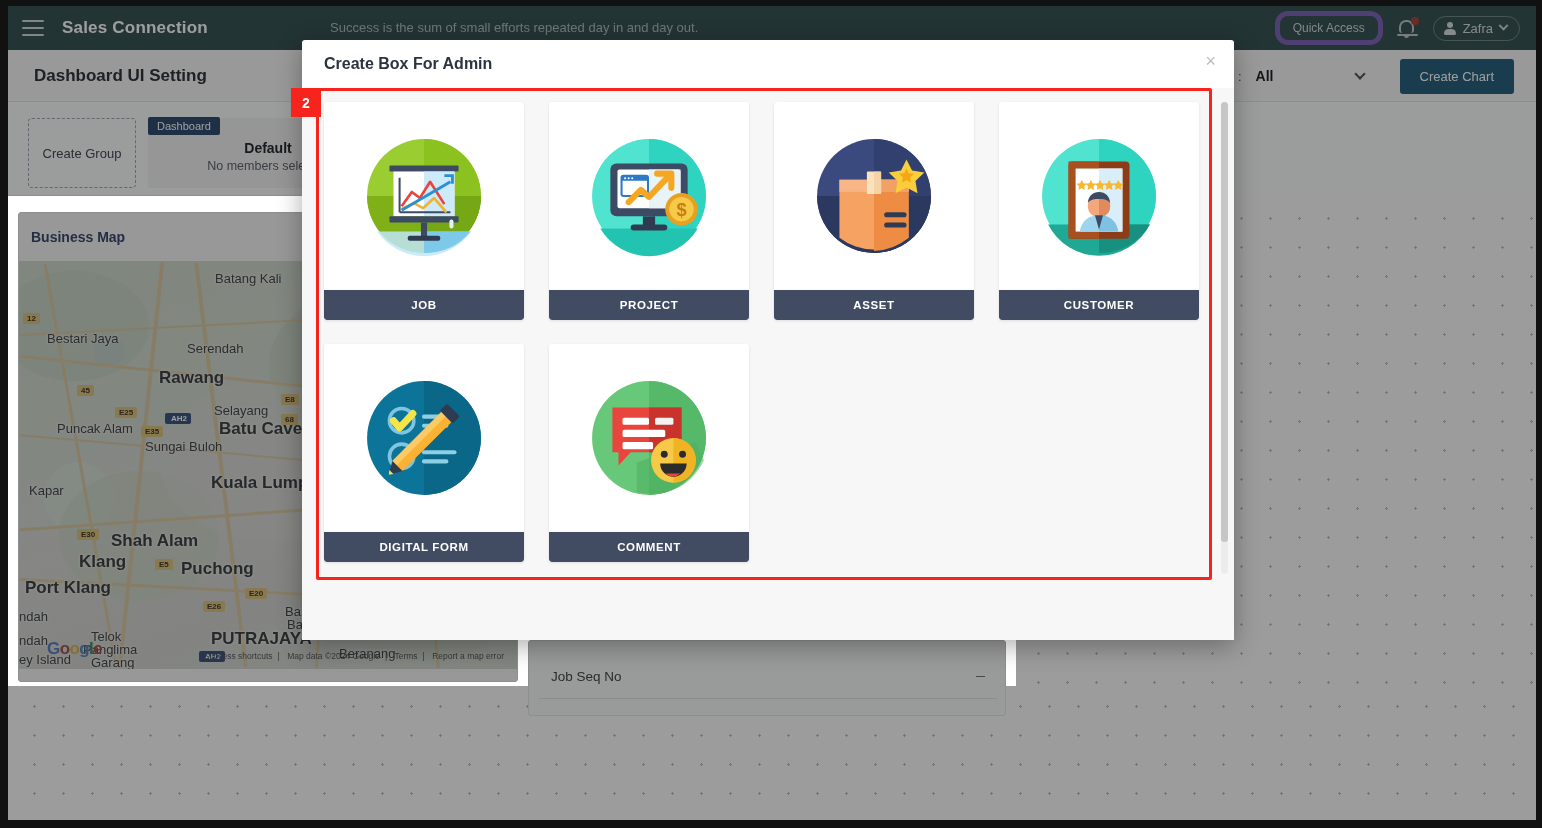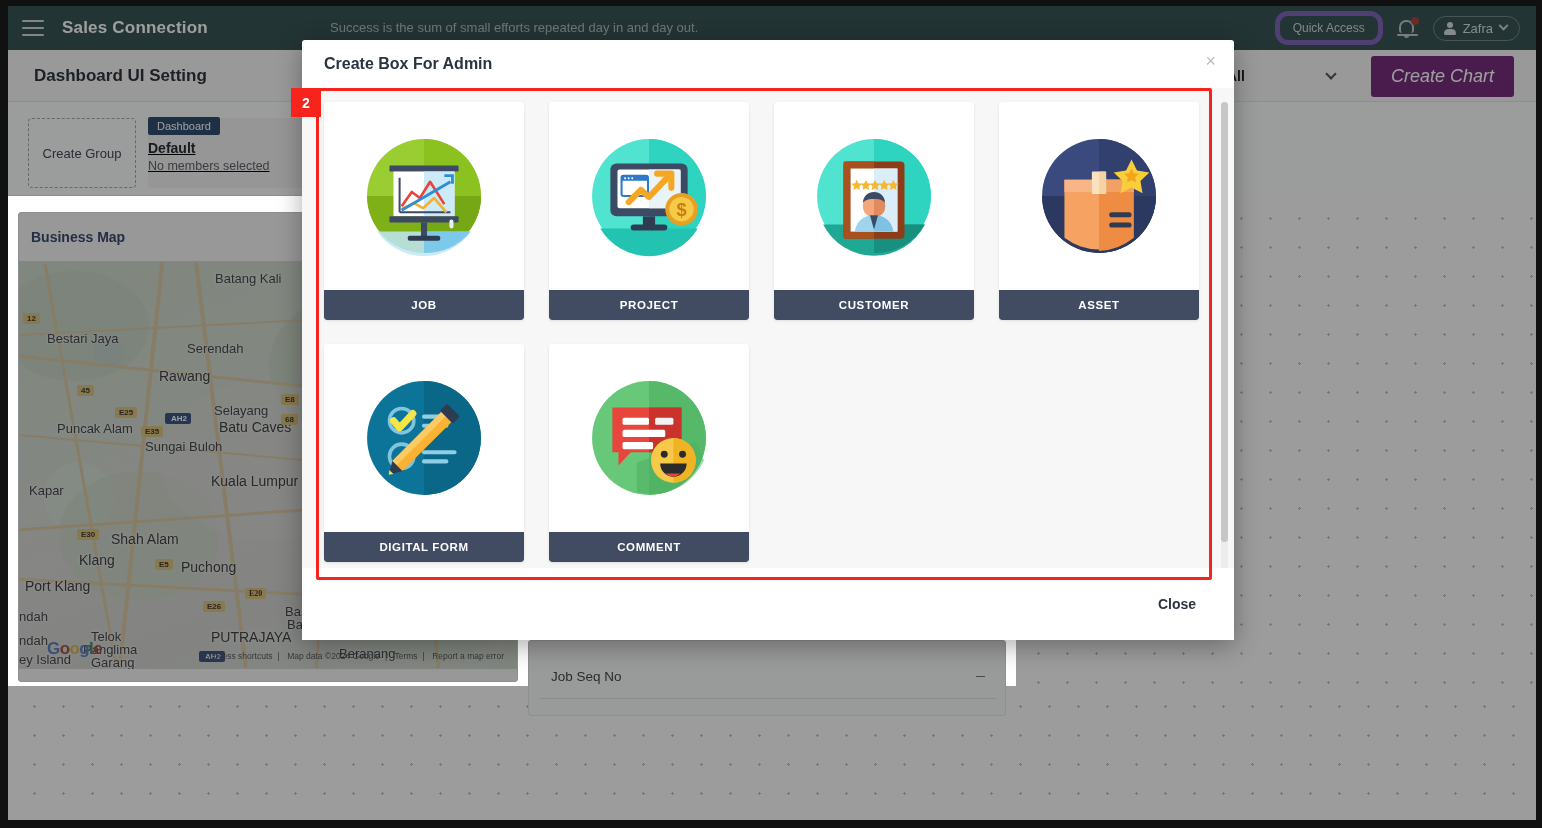--- a/index.html
+++ b/index.html
@@ -118,23 +118,23 @@
     position:absolute; right: 22px; top: 0; height: 52px;
     display: flex; align-items: center; gap: 14px;
   }
   .show-group-lbl { font-size: 13px; color: #4b5563; }
   .show-group-val { font-size: 14px; font-weight: bold; color: #1b2330; min-width: 86px; }
   .sel-chev {
     width: 8px; height: 8px; border-right: 2px solid #555; border-bottom: 2px solid #555;
     transform: rotate(45deg); margin-right: 22px; margin-top:-4px;
   }
   .btn-create-chart {
-    background: #a21caf; color: #fff; font-size: 18px;
+    background: #0369a1; color: #fff; font-size: 13px;
     border: none; border-radius: 3px;
-    padding: 10px 20px; cursor: pointer; font-style: italic;
+    padding: 10px 20px; cursor: pointer;
   }
 
   
   .group-strip {
     position:absolute; left: 8px; top: 102px;
     width: 1528px; height: 94px;
     background: #fafbfb;
     border-bottom: 1px solid #e3e5e8;
   }
   .create-group {
@@ -143,22 +143,21 @@
     border: 1px dashed #9aa7c0;
     border-radius: 4px;
     display:flex; align-items:center; justify-content:center;
     font-size: 13px; color: #3b4a66; cursor: pointer;
   }
   .group-card {
     position:absolute; left: 140px; top: 16px;
     width: 240px; height: 70px;
     background: #f1f2f4;
     border-radius: 3px;
-    text-align: left;
-    text-decoration: underline;
+    text-align: center;
   }
   .group-badge {
     position:absolute; left: 0px; top: -1px;
     background: #1a5091; color: #fff;
     font-size: 11px; padding: 3px 9px;
     border-radius: 2px;
   }
   .group-name { margin-top: 22px; font-size: 14px; font-weight: bold; color:#222b38; }
   .group-sub  { margin-top: 3px; font-size: 12.5px; color:#5a6472; }
 
@@ -201,21 +200,21 @@
   .r5 { left:310px; top:0;   width:3px;  height:408px; transform: rotate(4deg); }
   .r6 { left:0;  top:330px;  width:500px; height:3px;  transform: rotate(3deg); }
   .r7 { left:60px; top:0;    width:3px;  height:408px; transform: rotate(-10deg); }
   .r8 { left:400px; top:0;   width:3px;  height:408px; transform: rotate(-5deg); }
   .r9 { left:0;  top:60px;   width:500px; height:2px;  transform: rotate(-3deg); }
   .r10{ left:0;  top:195px;  width:500px; height:2px;  transform: rotate(5deg); }
   .mlabel {
     position:absolute; color:#4b5158; font-size: 11px; white-space: nowrap;
     text-shadow: 0 0 3px #e8eae6, 0 0 2px #e8eae6;
   }
-  .mlabel.big { font-size: 14px; color: #3c4147; }
+  .mlabel.big { font-size: 17px; color: #3c4147; font-weight: bold; }
   .mlabel.mid { font-size: 13px; color: #42474d; }
   .shield {
     position:absolute; background:#f0c24b; color:#4a3c16;
     font-size: 8px; font-weight: bold;
     padding: 1px 4px; border-radius: 2px;
   }
   .shield.blue { background:#2a58a8; color:#fff;padding-left:6px; }
   .gmark {
     position:absolute; left: 28px; bottom: 10px;
     font-size: 17px; font-weight: bold; letter-spacing: -.6px;
@@ -503,21 +502,21 @@
             <div class="shield" style="left: 4px; top: 52px;">12</div>
             <div class="shield" style="left: 58px; top: 124px;">45</div>
             <div class="shield" style="left: 96px; top: 146px;">E25</div>
             <div class="shield blue" style="left: 146px; top: 152px;">AH2</div>
             <div class="shield" style="left: 262px; top: 133px;">E8</div>
             <div class="shield" style="left: 262px; top: 153px;">68</div>
             <div class="shield" style="left: 122px; top: 165px;">E35</div>
             <div class="shield" style="left: 58px; top: 268px;">E30</div>
             <div class="shield" style="left: 136px; top: 298px;">E5</div>
             <div class="shield" style="left: 184px; top: 340px;">E26</div>
-            <div class="shield" style="left: 226px; top: 327px; font-family: Liberation Serif, serif;">E20</div>
+            <div class="shield" style="left: 226px; top: 327px;">E20</div>
             <div class="shield blue" style="left: 180px; top: 390px;">AH2</div>
           </div>
 
         <div class="map-zoom">
             <b></b>
           </div>
 
         <div class="gmark">
           <i style="color:#4285F4">G</i><i style="color:#DB4437">o</i><i style="color:#F4B400">o</i><i style="color:#4285F4">g</i><i style="color:#0F9D58">l</i><i style="color:#DB4437">e</i>
         </div>
@@ -588,20 +587,40 @@
       <circle cx="92" cy="73" r="16" fill="#E8A020"></circle>
       <circle cx="92" cy="73" r="12" fill="#F7C948"></circle>
       <text x="92" y="80" font-family="Liberation Sans, sans-serif" font-size="18" font-weight="bold" fill="#C47F12" text-anchor="middle">$</text>
     </svg>
             </div>
             <div class="tile-label">PROJECT</div>
           </div>
           <div class="tile">
             <div class="tile-art">
     <svg viewBox="0 0 120 120">
+      <circle cx="60" cy="60" r="56" fill="#3B4A7E"></circle>
+      <path d="M60 4a56 56 0 0 1 0 112z" fill="#31406E"></path>
+      <path d="M4 60a56 56 0 0 0 112 0z" fill="#2B3960"></path>
+      <path d="M26 44h68v57a56 56 0 0 1-68 0z" fill="#F6A263"></path>
+      <path d="M60 44h34v57a56 56 0 0 1-34 13z" fill="#ED8C42"></path>
+      <rect x="26" y="44" width="68" height="12" fill="#F8B585"></rect>
+      <rect x="60" y="44" width="34" height="12" fill="#F2A165"></rect>
+      <rect x="53" y="36" width="14" height="22" rx="1" fill="#FBE2BE"></rect>
+      <rect x="60" y="36" width="7" height="22" fill="#F6D3A5"></rect>
+      <rect x="70" y="76" width="22" height="5" rx="2.5" fill="#2F3B50"></rect>
+      <rect x="70" y="86" width="22" height="5" rx="2.5" fill="#2F3B50"></rect>
+      <path d="M92 24l5.4 11 12.1 1.8-8.7 8.5 2 12-10.8-5.7-10.8 5.7 2-12-8.7-8.5 12.1-1.8z" fill="#F9CE3A"></path>
+      <path d="M92 33l2.2 4.5 5 .7-3.6 3.5.8 5-4.4-2.3-4.4 2.3.8-5-3.6-3.5 5-.7z" fill="#F2A71B"></path>
+    </svg>
+            </div>
+            <div class="tile-label">ASSET</div>
+          </div>
+          <div class="tile">
+            <div class="tile-art">
+    <svg viewBox="0 0 120 120">
       <circle cx="60" cy="60" r="56" fill="#4FE3D0"></circle>
       <path d="M60 4a56 56 0 0 1 0 112z" fill="#2FD4C0"></path>
       <path d="M10 88a56 56 0 0 0 100 0z" fill="#1FA894"></path>
       <path d="M60 88h50a56 56 0 0 1-50 28z" fill="#18907F"></path>
       <rect x="30" y="26" width="60" height="76" rx="4" fill="#8C3D18"></rect>
       <rect x="30" y="26" width="30" height="76" fill="#A9501F"></rect>
       <rect x="37" y="33" width="46" height="62" fill="#ffffff"></rect>
       <rect x="60" y="33" width="23" height="62" fill="#D9EEF8"></rect>
       <g fill="#F7B731">
         <path d="M43 44l1.6 3.4 3.6.5-2.6 2.5.6 3.6-3.2-1.7-3.2 1.7.6-3.6-2.6-2.5 3.6-.5z"></path>
@@ -616,40 +635,20 @@
       <path d="M41 95c2-11 9-16 19-16s17 5 19 16z" fill="#9FD4EE"></path>
       <path d="M60 79c10 0 17 5 19 16H60z" fill="#7FC1E2"></path>
       <path d="M56 79h8l-4 14z" fill="#3C4A63"></path>
     </svg>
             </div>
             <div class="tile-label">CUSTOMER</div>
           </div>
           <div class="tile">
             <div class="tile-art">
     <svg viewBox="0 0 120 120">
-      <circle cx="60" cy="60" r="56" fill="#3B4A7E"></circle>
-      <path d="M60 4a56 56 0 0 1 0 112z" fill="#31406E"></path>
-      <path d="M4 60a56 56 0 0 0 112 0z" fill="#2B3960"></path>
-      <path d="M26 44h68v57a56 56 0 0 1-68 0z" fill="#F6A263"></path>
-      <path d="M60 44h34v57a56 56 0 0 1-34 13z" fill="#ED8C42"></path>
-      <rect x="26" y="44" width="68" height="12" fill="#F8B585"></rect>
-      <rect x="60" y="44" width="34" height="12" fill="#F2A165"></rect>
-      <rect x="53" y="36" width="14" height="22" rx="1" fill="#FBE2BE"></rect>
-      <rect x="60" y="36" width="7" height="22" fill="#F6D3A5"></rect>
-      <rect x="70" y="76" width="22" height="5" rx="2.5" fill="#2F3B50"></rect>
-      <rect x="70" y="86" width="22" height="5" rx="2.5" fill="#2F3B50"></rect>
-      <path d="M92 24l5.4 11 12.1 1.8-8.7 8.5 2 12-10.8-5.7-10.8 5.7 2-12-8.7-8.5 12.1-1.8z" fill="#F9CE3A"></path>
-      <path d="M92 33l2.2 4.5 5 .7-3.6 3.5.8 5-4.4-2.3-4.4 2.3.8-5-3.6-3.5 5-.7z" fill="#F2A71B"></path>
-    </svg>
-            </div>
-            <div class="tile-label">ASSET</div>
-          </div>
-          <div class="tile">
-            <div class="tile-art">
-    <svg viewBox="0 0 120 120">
       <circle cx="60" cy="60" r="56" fill="#0D7499"></circle>
       <path d="M60 4a56 56 0 0 1 0 112z" fill="#0A6788"></path>
       <circle cx="38" cy="43" r="12" fill="none" stroke="#7FC5DF" stroke-width="3.5"></circle>
       <circle cx="38" cy="78" r="12" fill="none" stroke="#7FC5DF" stroke-width="3.5"></circle>
       <rect x="58" y="37" width="34" height="4" rx="2" fill="#8FCFE6"></rect>
       <rect x="58" y="46" width="26" height="4" rx="2" fill="#8FCFE6"></rect>
       <rect x="58" y="72" width="34" height="4" rx="2" fill="#8FCFE6"></rect>
       <rect x="58" y="81" width="26" height="4" rx="2" fill="#8FCFE6"></rect>
       <path d="M30 43l6 7 13-14" stroke="#F6E547" stroke-width="7" fill="none" stroke-linecap="round" stroke-linejoin="round"></path>
       <g transform="rotate(-45 60 60)">
@@ -684,23 +683,20 @@
     </svg>
             </div>
             <div class="tile-label">COMMENT</div>
           </div>
         </div>
       <div class="modal-scroll">
           <i></i>
         </div>
     </div>
 
-    <div class="modal-foot">
-      <button class="btn-close">Close</button>
-    </div>
   </div>
 
   <div class="annot-box"></div>
   <div class="annot-num">2</div>
 
   <div class="frame-top"></div>
   <div class="frame-left"></div>
   <div class="frame-right"></div>
   <div class="frame-bottom"></div>
 </div>

